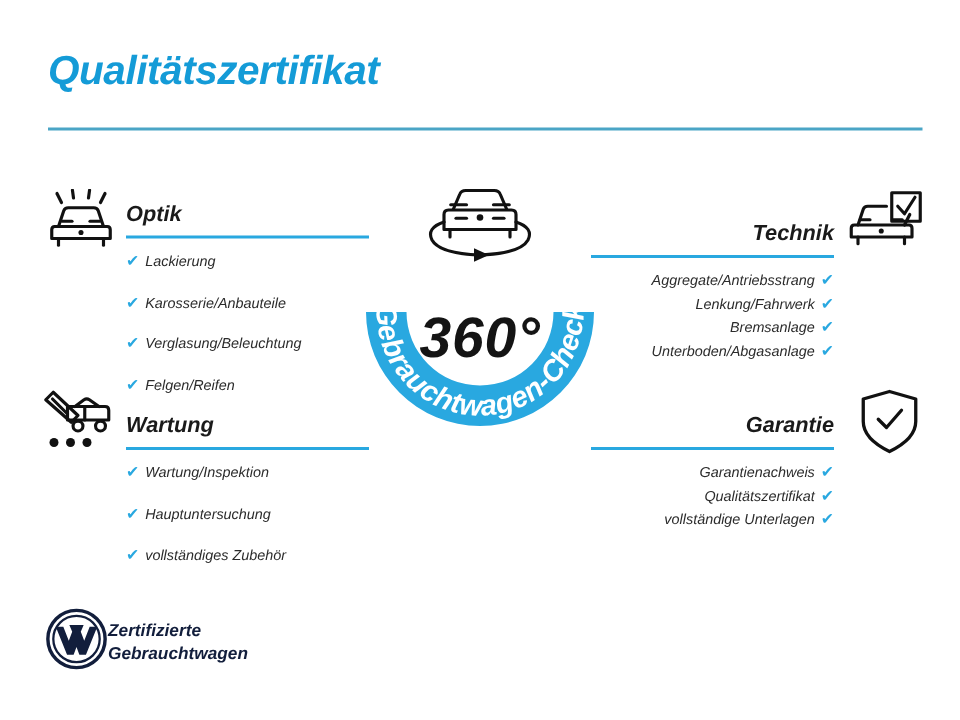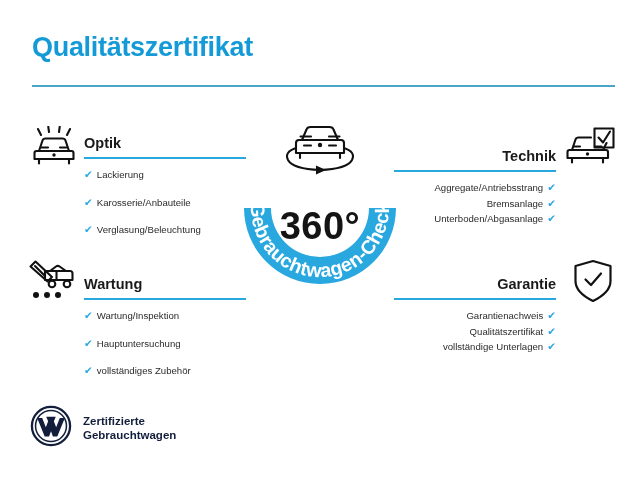--- a/index.html
+++ b/index.html
@@ -1,18 +1,18 @@
 <!DOCTYPE html>
 <html><head>
 <meta charset="utf-8">
 <style>
   html,body{margin:0;padding:0;background:#ffffff;}
   body{width:640px;height:480px;overflow:hidden;
        font-family:"Liberation Sans","DejaVu Sans",sans-serif;}
-  #page{position:relative;width:528px;height:480px;background:#fff;}
+  #page{position:relative;width:528px;height:480px;background:#fff;font-style:italic;}
 
   
   #title{position:absolute;left:32px;top:32px;
          font-size:27px;font-weight:bold;color:#149bd7;letter-spacing:-0.3px;}
   #title-rule{position:absolute;left:32px;top:85px;width:583px;height:2px;
               background:#4aa5c6;}
 
   
   .section{position:absolute;}
   .sec-head{position:relative;height:22px;}
@@ -45,21 +45,21 @@
   #icon-garantie{left:572px;top:258px; width:42px;height:46px;}
 
   
   #badge{position:absolute;left:230px;top:118px;width:180px;height:180px;}
   #badge-car{position:absolute;left:278px;top:118px;width:84px;height:62px;}
   #badge-deg{position:absolute;left:230px;top:205px;width:180px;
              text-align:center;font-size:38px;font-weight:bold;color:#141414;
              letter-spacing:0.5px;}
 
   
-  #footer{position:absolute;left:30px;top:405px;display:flex;align-items:center;gap:11px;}
+  #footer{position:absolute;left:30px;top:405px;display:flex;align-items:center;}
   #footer-text{font-size:11.5px;font-weight:bold;color:#121e3c;line-height:14.5px;}
 </style>
 </head>
 <body>
 
 <div id="page">
 
   <div id="title">Qualitätszertifikat</div>
   <div id="title-rule"></div>
 
@@ -171,20 +171,21 @@
 
   <div class="section left" id="sec-optik">
     <div class="sec-head">
       <div class="sec-title">Optik</div>
       <div class="sec-rule"></div>
     </div>
     <div class="items">
       <div class="item"><span class="chk">✔</span><span>Lackierung</span></div>
       <div class="item"><span class="chk">✔</span><span>Karosserie/Anbauteile</span></div>
       <div class="item"><span class="chk">✔</span><span>Verglasung/Beleuchtung</span></div>
+      <div class="item"><span class="chk">✔</span><span>Felgen/Reifen</span></div>
     </div>
   </div>
 
   <div class="section left" id="sec-wartung">
     <div class="sec-head">
       <div class="sec-title">Wartung</div>
       <div class="sec-rule"></div>
     </div>
     <div class="items">
       <div class="item"><span class="chk">✔</span><span>Wartung/Inspektion</span></div>
@@ -193,20 +194,21 @@
     </div>
   </div>
 
   <div class="section right" id="sec-technik">
     <div class="sec-head">
       <div class="sec-title">Technik</div>
       <div class="sec-rule"></div>
     </div>
     <div class="items">
       <div class="item"><span>Aggregate/Antriebsstrang</span><span class="chk">✔</span></div>
+      <div class="item"><span>Lenkung/Fahrwerk</span><span class="chk">✔</span></div>
       <div class="item"><span>Bremsanlage</span><span class="chk">✔</span></div>
       <div class="item"><span>Unterboden/Abgasanlage</span><span class="chk">✔</span></div>
     </div>
   </div>
 
   <div class="section right" id="sec-garantie">
     <div class="sec-head">
       <div class="sec-title">Garantie</div>
       <div class="sec-rule"></div>
     </div>

